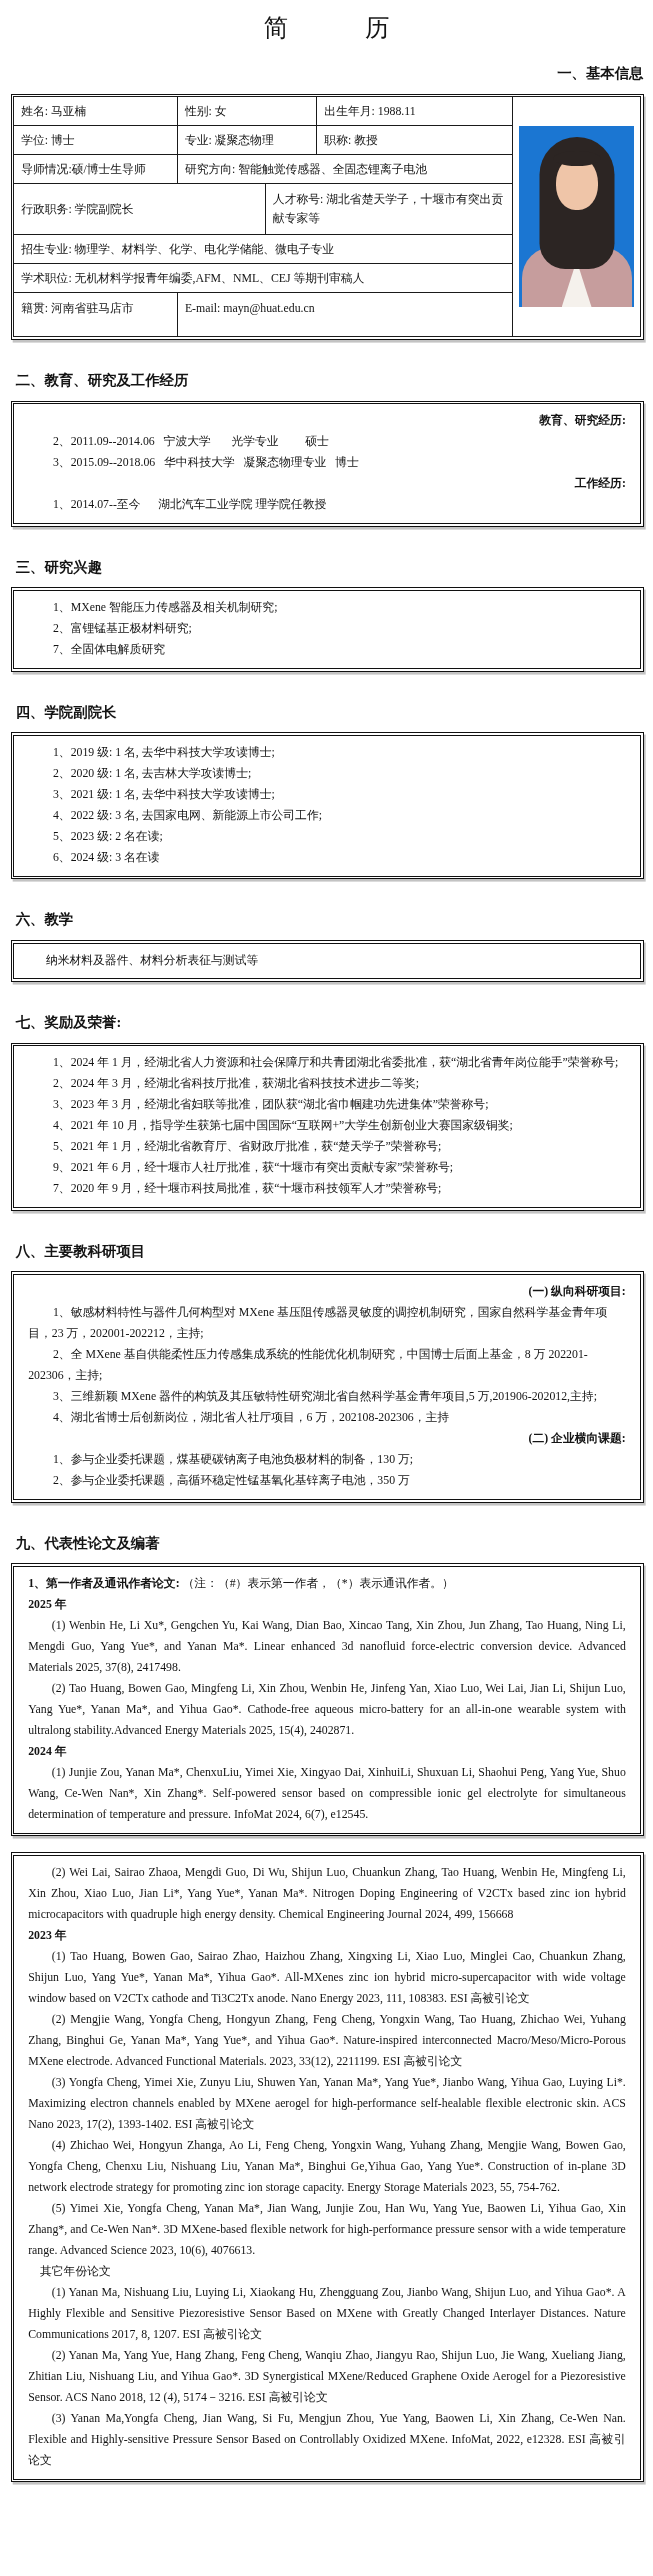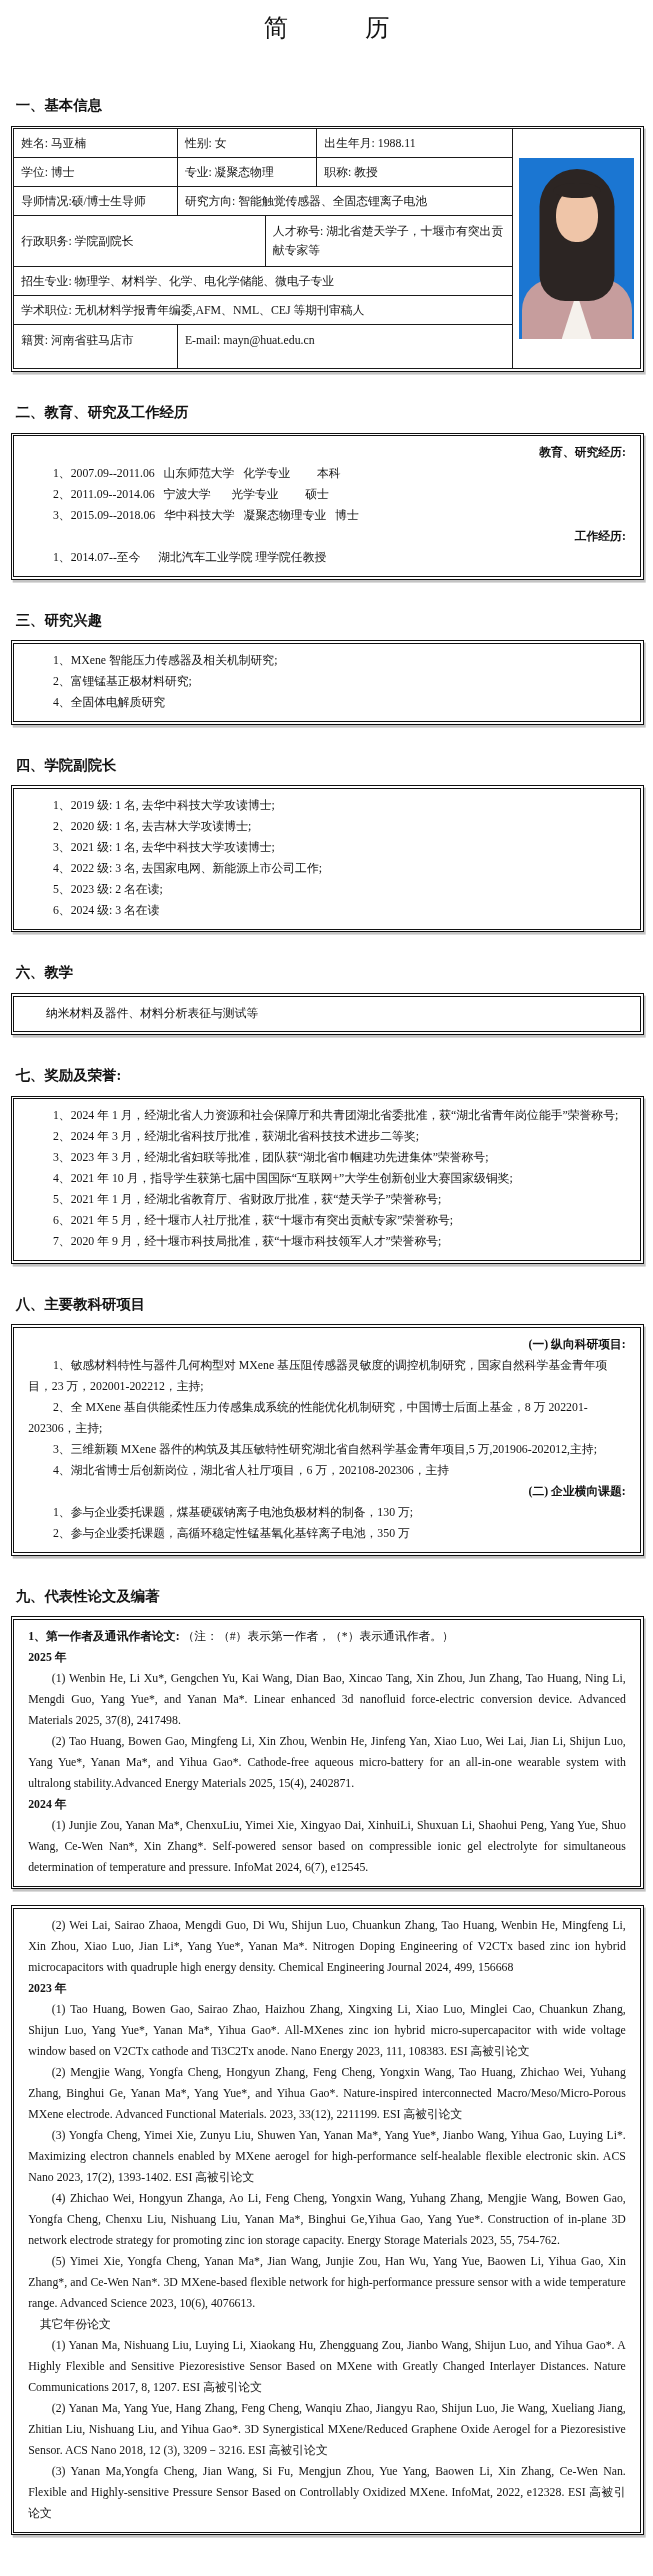--- a/index.html
+++ b/index.html
@@ -10,21 +10,21 @@
   }
   .page { box-sizing:border-box; padding:5.2px 10.5px 0 10.5px; }
 
   h1.doc-title {
     text-align:center; font-size:24.4px; font-weight:normal;
     margin:7px 0 0 0; white-space:pre; letter-spacing:0.9px;
   }
   h2.sec {
     font-size:14.4px; font-weight:bold; margin:31px 0 10.5px 5.2px;
   }
-  h2.sec.first { margin-top:52px; }
+  h2.sec.first { margin-top:20px;text-align:right; }
 
   .box-outer {
     border:1.7px solid #101010; padding:1.7px; background:#fff;
     box-shadow:1.7px 2.6px 0 #c3c3c3;
   }
   .box-inner { border:0.9px solid #101010; padding:6.1px 14px 7.8px 14px; }
 
   .box-inner p { margin:0; line-height:21px; font-size:11.8px; }
   .bold { font-weight:bold;text-align:right; }
   .indent { text-indent:2.1em; }
@@ -123,34 +123,33 @@
         <td class="top" colspan="3">E-mail: mayn@huat.edu.cn</td>
       </tr>
     </tbody>
       </table>
   </div>
 
   <h2 class="sec">二、教育、研究及工作经历</h2>
   <div class="box-outer">
     <div class="box-inner">
       <p class="bold">教育、研究经历:</p>
-      <p class="indent pre">1、2007.09--2011.06   山东师范大学   化学专业         本科</p>
       <p class="indent pre">2、2011.09--2014.06   宁波大学       光学专业         硕士</p>
       <p class="indent pre">3、2015.09--2018.06   华中科技大学   凝聚态物理专业   博士</p>
       <p class="bold">工作经历:</p>
       <p class="indent pre">1、2014.07--至今      湖北汽车工业学院 理学院任教授</p>
     </div>
   </div>
 
   <h2 class="sec">三、研究兴趣</h2>
   <div class="box-outer">
     <div class="box-inner">
       <p class="indent">1、MXene 智能压力传感器及相关机制研究;</p>
       <p class="indent">2、富锂锰基正极材料研究;</p>
-      <p class="indent">4、全固体电解质研究</p>
+      <p class="indent">7、全固体电解质研究</p>
     </div>
   </div>
 
   <h2 class="sec">四、学院副院长</h2>
   <div class="box-outer">
     <div class="box-inner">
       <p class="indent">1、2019 级: 1 名, 去华中科技大学攻读博士;</p>
       <p class="indent">2、2020 级: 1 名, 去吉林大学攻读博士;</p>
       <p class="indent">3、2021 级: 1 名, 去华中科技大学攻读博士;</p>
       <p class="indent">4、2022 级: 3 名, 去国家电网、新能源上市公司工作;</p>
@@ -167,21 +166,21 @@
   </div>
 
   <h2 class="sec">七、奖励及荣誉:</h2>
   <div class="box-outer">
     <div class="box-inner">
       <p class="indent">1、2024 年 1 月，经湖北省人力资源和社会保障厅和共青团湖北省委批准，获“湖北省青年岗位能手”荣誉称号;</p>
       <p class="indent">2、2024 年 3 月，经湖北省科技厅批准，获湖北省科技技术进步二等奖;</p>
       <p class="indent">3、2023 年 3 月，经湖北省妇联等批准，团队获“湖北省巾帼建功先进集体”荣誉称号;</p>
       <p class="indent">4、2021 年 10 月，指导学生获第七届中国国际“互联网+”大学生创新创业大赛国家级铜奖;</p>
       <p class="indent">5、2021 年 1 月，经湖北省教育厅、省财政厅批准，获“楚天学子”荣誉称号;</p>
-      <p class="indent">6、2021 年 5 月，经十堰市人社厅批准，获“十堰市有突出贡献专家”荣誉称号;</p>
+      <p class="indent">9、2021 年 6 月，经十堰市人社厅批准，获“十堰市有突出贡献专家”荣誉称号;</p>
       <p class="indent">7、2020 年 9 月，经十堰市科技局批准，获“十堰市科技领军人才”荣誉称号;</p>
     </div>
   </div>
 
   <h2 class="sec">八、主要教科研项目</h2>
   <div class="box-outer">
     <div class="box-inner">
       <p class="bold">(一) 纵向科研项目:</p>
       <p class="indent">1、敏感材料特性与器件几何构型对 MXene 基压阻传感器灵敏度的调控机制研究，国家自然科学基金青年项目，23 万，202001-202212，主持;</p>
       <p class="indent">2、全 MXene 基自供能柔性压力传感集成系统的性能优化机制研究，中国博士后面上基金，8 万 202201-202306，主持;</p>
@@ -209,19 +208,19 @@
     <div class="box-inner">
       <p class="pub">(2) Wei Lai, Sairao Zhaoa, Mengdi Guo, Di Wu, Shijun Luo, Chuankun Zhang, Tao Huang, Wenbin He, Mingfeng Li, Xin Zhou, Xiao Luo, Jian Li*, Yang Yue*, Yanan Ma*. Nitrogen Doping Engineering of V2CTx based zinc ion hybrid microcapacitors with quadruple high energy density. Chemical Engineering Journal 2024, 499, 156668</p>
       <p class="yr">2023 年</p>
       <p class="pub">(1) Tao Huang, Bowen Gao, Sairao Zhao, Haizhou Zhang, Xingxing Li, Xiao Luo, Minglei Cao, Chuankun Zhang, Shijun Luo, Yang Yue*, Yanan Ma*, Yihua Gao*. All-MXenes zinc ion hybrid micro-supercapacitor with wide voltage window based on V2CTx cathode and Ti3C2Tx anode. Nano Energy 2023, 111, 108383. ESI 高被引论文</p>
       <p class="pub">(2) Mengjie Wang, Yongfa Cheng, Hongyun Zhang, Feng Cheng, Yongxin Wang, Tao Huang, Zhichao Wei, Yuhang Zhang, Binghui Ge, Yanan Ma*, Yang Yue*, and Yihua Gao*. Nature-inspired interconnected Macro/Meso/Micro-Porous MXene electrode. Advanced Functional Materials. 2023, 33(12), 2211199. ESI 高被引论文</p>
       <p class="pub">(3) Yongfa Cheng, Yimei Xie, Zunyu Liu, Shuwen Yan, Yanan Ma*, Yang Yue*, Jianbo Wang, Yihua Gao, Luying Li*. Maximizing electron channels enabled by MXene aerogel for high-performance self-healable flexible electronic skin. ACS Nano 2023, 17(2), 1393-1402. ESI 高被引论文</p>
       <p class="pub">(4) Zhichao Wei, Hongyun Zhanga, Ao Li, Feng Cheng, Yongxin Wang, Yuhang Zhang, Mengjie Wang, Bowen Gao, Yongfa Cheng, Chenxu Liu, Nishuang Liu, Yanan Ma*, Binghui Ge,Yihua Gao, Yang Yue*. Construction of in-plane 3D network electrode strategy for promoting zinc ion storage capacity. Energy Storage Materials 2023, 55, 754-762.</p>
       <p class="pub">(5) Yimei Xie, Yongfa Cheng, Yanan Ma*, Jian Wang, Junjie Zou, Han Wu, Yang Yue, Baowen Li, Yihua Gao, Xin Zhang*, and Ce-Wen Nan*. 3D MXene-based flexible network for high-performance pressure sensor with a wide temperature range. Advanced Science 2023, 10(6), 4076613.</p>
       <p class="other-label">其它年份论文</p>
       <p class="pub">(1) Yanan Ma, Nishuang Liu, Luying Li, Xiaokang Hu, Zhengguang Zou, Jianbo Wang, Shijun Luo, and Yihua Gao*. A Highly Flexible and Sensitive Piezoresistive Sensor Based on MXene with Greatly Changed Interlayer Distances. Nature Communications 2017, 8, 1207. ESI 高被引论文</p>
-      <p class="pub">(2) Yanan Ma, Yang Yue, Hang Zhang, Feng Cheng, Wanqiu Zhao, Jiangyu Rao, Shijun Luo, Jie Wang, Xueliang Jiang, Zhitian Liu, Nishuang Liu, and Yihua Gao*. 3D Synergistical MXene/Reduced Graphene Oxide Aerogel for a Piezoresistive Sensor. ACS Nano 2018, 12 (3), 3209－3216. ESI 高被引论文</p>
+      <p class="pub">(2) Yanan Ma, Yang Yue, Hang Zhang, Feng Cheng, Wanqiu Zhao, Jiangyu Rao, Shijun Luo, Jie Wang, Xueliang Jiang, Zhitian Liu, Nishuang Liu, and Yihua Gao*. 3D Synergistical MXene/Reduced Graphene Oxide Aerogel for a Piezoresistive Sensor. ACS Nano 2018, 12 (4), 5174－3216. ESI 高被引论文</p>
       <p class="pub">(3) Yanan Ma,Yongfa Cheng, Jian Wang, Si Fu, Mengjun Zhou, Yue Yang, Baowen Li, Xin Zhang, Ce-Wen Nan. Flexible and Highly-sensitive Pressure Sensor Based on Controllably Oxidized MXene. InfoMat, 2022, e12328. ESI 高被引论文</p>
     </div>
   </div>
 
 </div>
 
 
 </body></html>

